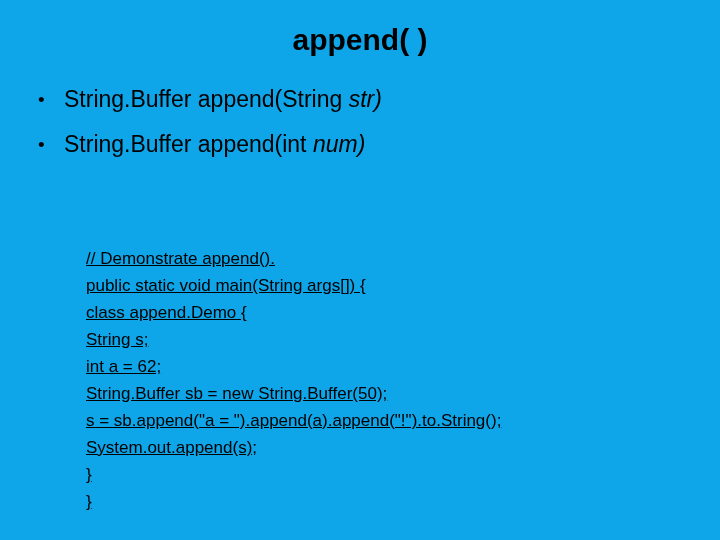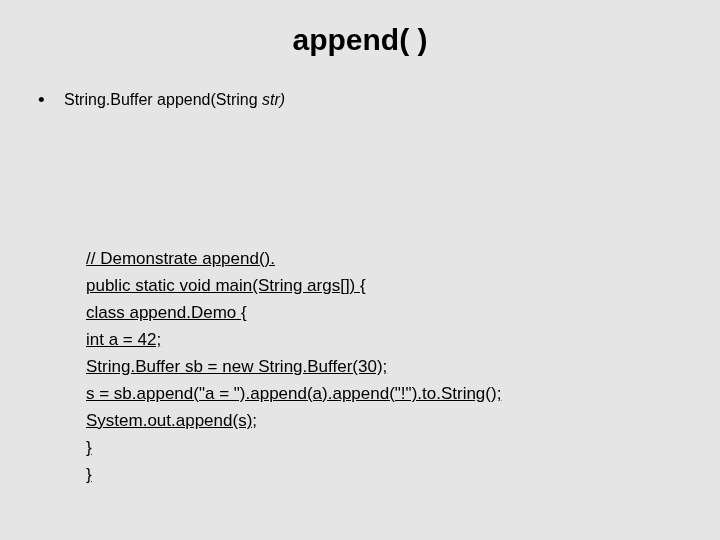--- a/index.html
+++ b/index.html
@@ -12,21 +12,21 @@
     height: 540px;
     overflow: hidden;
     font-family: "Liberation Sans", sans-serif;
     color: #000000;
     position: relative;
   }
 
   #slide {
     position: absolute;
     inset: 0;
-    background: #e5e5e5;
+    background: #0ea5e9;
   }
 
   
   #slide-title {
     position: absolute;
     top: 22px;
     left: 0;
     width: 720px;
     text-align: center;
     font-size: 30px;
@@ -41,21 +41,21 @@
   #bullet-list {
     position: absolute;
     top: 84px;
     left: 30px;
     width: 660px;
     list-style: none;
     margin: 0;
     padding: 0;
   }
   #bullet-list .bullet-item {
-    font-size: 16px;
+    font-size: 23px;
     line-height: 31px;
     margin: 0 0 14px 0;
     padding: 0 0 0 34px;
     position: relative;
     white-space: pre;
     color: #000000;
   }
   #bullet-list .bullet-item::before {
     content: "\2022";
     position: absolute;
@@ -86,27 +86,29 @@
 </style>
 </head>
 <body>
 
 <div id="slide">
 
   <div id="slide-title">append( )</div>
 
   <ul id="bullet-list">
     <li class="bullet-item"><span>String.Buffer append(String </span><span class="param">str)</span></li>
+    <li class="bullet-item"><span>String.Buffer append(int </span><span class="param">num)</span></li>
   </ul>
 
   <div id="code-block">
     <div class="code-line">// Demonstrate append().</div>
     <div class="code-line">public static void main(String args[]) {</div>
     <div class="code-line">class append.Demo {</div>
-    <div class="code-line">int a = 42;</div>
-    <div class="code-line">String.Buffer sb = new String.Buffer(30);</div>
+    <div class="code-line">String s;</div>
+    <div class="code-line">int a = 62;</div>
+    <div class="code-line">String.Buffer sb = new String.Buffer(50);</div>
     <div class="code-line">s = sb.append("a = ").append(a).append("!").to.String();</div>
     <div class="code-line">System.out.append(s);</div>
     <div class="code-line">}</div>
     <div class="code-line">}</div>
   </div>
 
 </div>
 
 </body></html>

